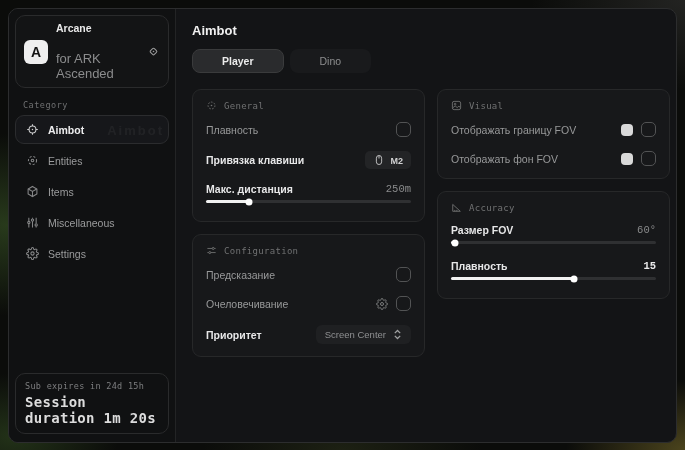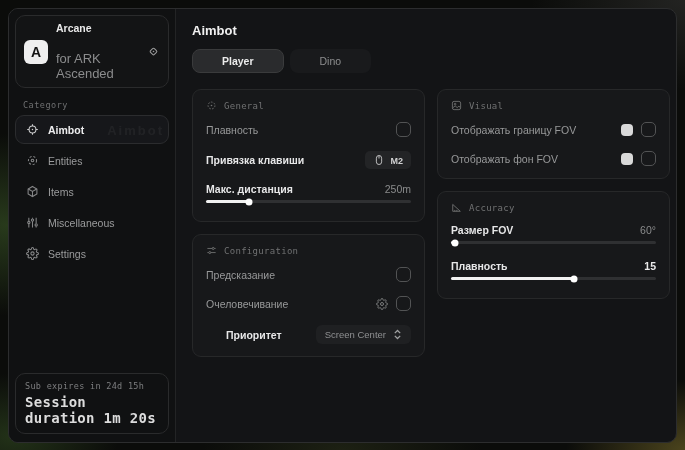--- a/index.html
+++ b/index.html
@@ -78,21 +78,21 @@
   }
   .card-header {
     display:flex; align-items:flex-end; gap:7px; margin-bottom:4px;
     font-family:"DejaVu Sans Mono", monospace; font-size:9px; color:#707172;
     letter-spacing:.3px;
   }
   .card-header .icon { color:#707172; }
   .row { display:flex; align-items:center; justify-content:space-between; padding:7px 0; }
   .row-label { font-size:10.5px; color:#98999a; }
   .row-label.bright { color:#e7e7e8; font-weight:bold; }
-  .row-value { font-size:10.5px; color:#8a8b8c; }
+  .row-value { font-size:10.5px; color:#8a8b8c;font-family:Liberation Mono, monospace; }
   .row-value.bright { color:#eaeaeb; font-weight:bold; }
   .row-right { display:flex; align-items:center; gap:8px; }
   .checkbox {
     width:15px; height:15px; border:1.5px solid #525354; border-radius:5px;
     background:transparent; cursor:pointer; flex-shrink:0;
   }
   .swatch { width:12px; height:12px; border-radius:4px; cursor:pointer; }
   .keybind {
     display:flex; align-items:flex-end; gap:5px; background:#232426;
     border-radius:5px; padding:3px 8px; cursor:pointer;
@@ -264,21 +264,21 @@
             <span class="row-right">
               <span class="gear-mini">
                 <svg width="12" height="12" viewBox="0 0 24 24" fill="none" stroke="currentColor" stroke-width="2">
                   <circle cx="12" cy="12" r="3"></circle>
                   <path d="M19.4 15a1.65 1.65 0 0 0 .33 1.82l.06.06a2 2 0 1 1-2.83 2.83l-.06-.06a1.65 1.65 0 0 0-1.82-.33 1.65 1.65 0 0 0-1 1.51V21a2 2 0 0 1-4 0v-.09A1.65 1.65 0 0 0 9 19.4a1.65 1.65 0 0 0-1.82.33l-.06.06a2 2 0 1 1-2.83-2.83l.06-.06a1.65 1.65 0 0 0 .33-1.82 1.65 1.65 0 0 0-1.51-1H3a2 2 0 0 1 0-4h.09A1.65 1.65 0 0 0 4.6 9a1.65 1.65 0 0 0-.33-1.82l-.06-.06a2 2 0 1 1 2.83-2.83l.06.06a1.65 1.65 0 0 0 1.82.33H9a1.65 1.65 0 0 0 1-1.51V3a2 2 0 0 1 4 0v.09a1.65 1.65 0 0 0 1 1.51 1.65 1.65 0 0 0 1.82-.33l.06-.06a2 2 0 1 1 2.83 2.83l-.06.06a1.65 1.65 0 0 0-.33 1.82V9a1.65 1.65 0 0 0 1.51 1H21a2 2 0 0 1 0 4h-.09a1.65 1.65 0 0 0-1.51 1z"></path>
                 </svg>
               </span>
               <span class="checkbox"></span>
             </span>
           </div>
-          <div class="row" style="padding-bottom:3px;margin-left:20px;">
+          <div class="row" style="padding-bottom:3px;">
             <span class="row-label bright">Приоритет</span>
             <span class="select-pill">
               <span class="select-value">Screen Center</span>
               <span class="icon">
                 <svg width="9" height="11" viewBox="0 0 10 12" fill="none" stroke="currentColor" stroke-width="1.4">
                   <path d="M2 4.5L5 1.5l3 3M2 7.5l3 3 3-3"></path>
                 </svg>
               </span>
             </span>
           </div>

